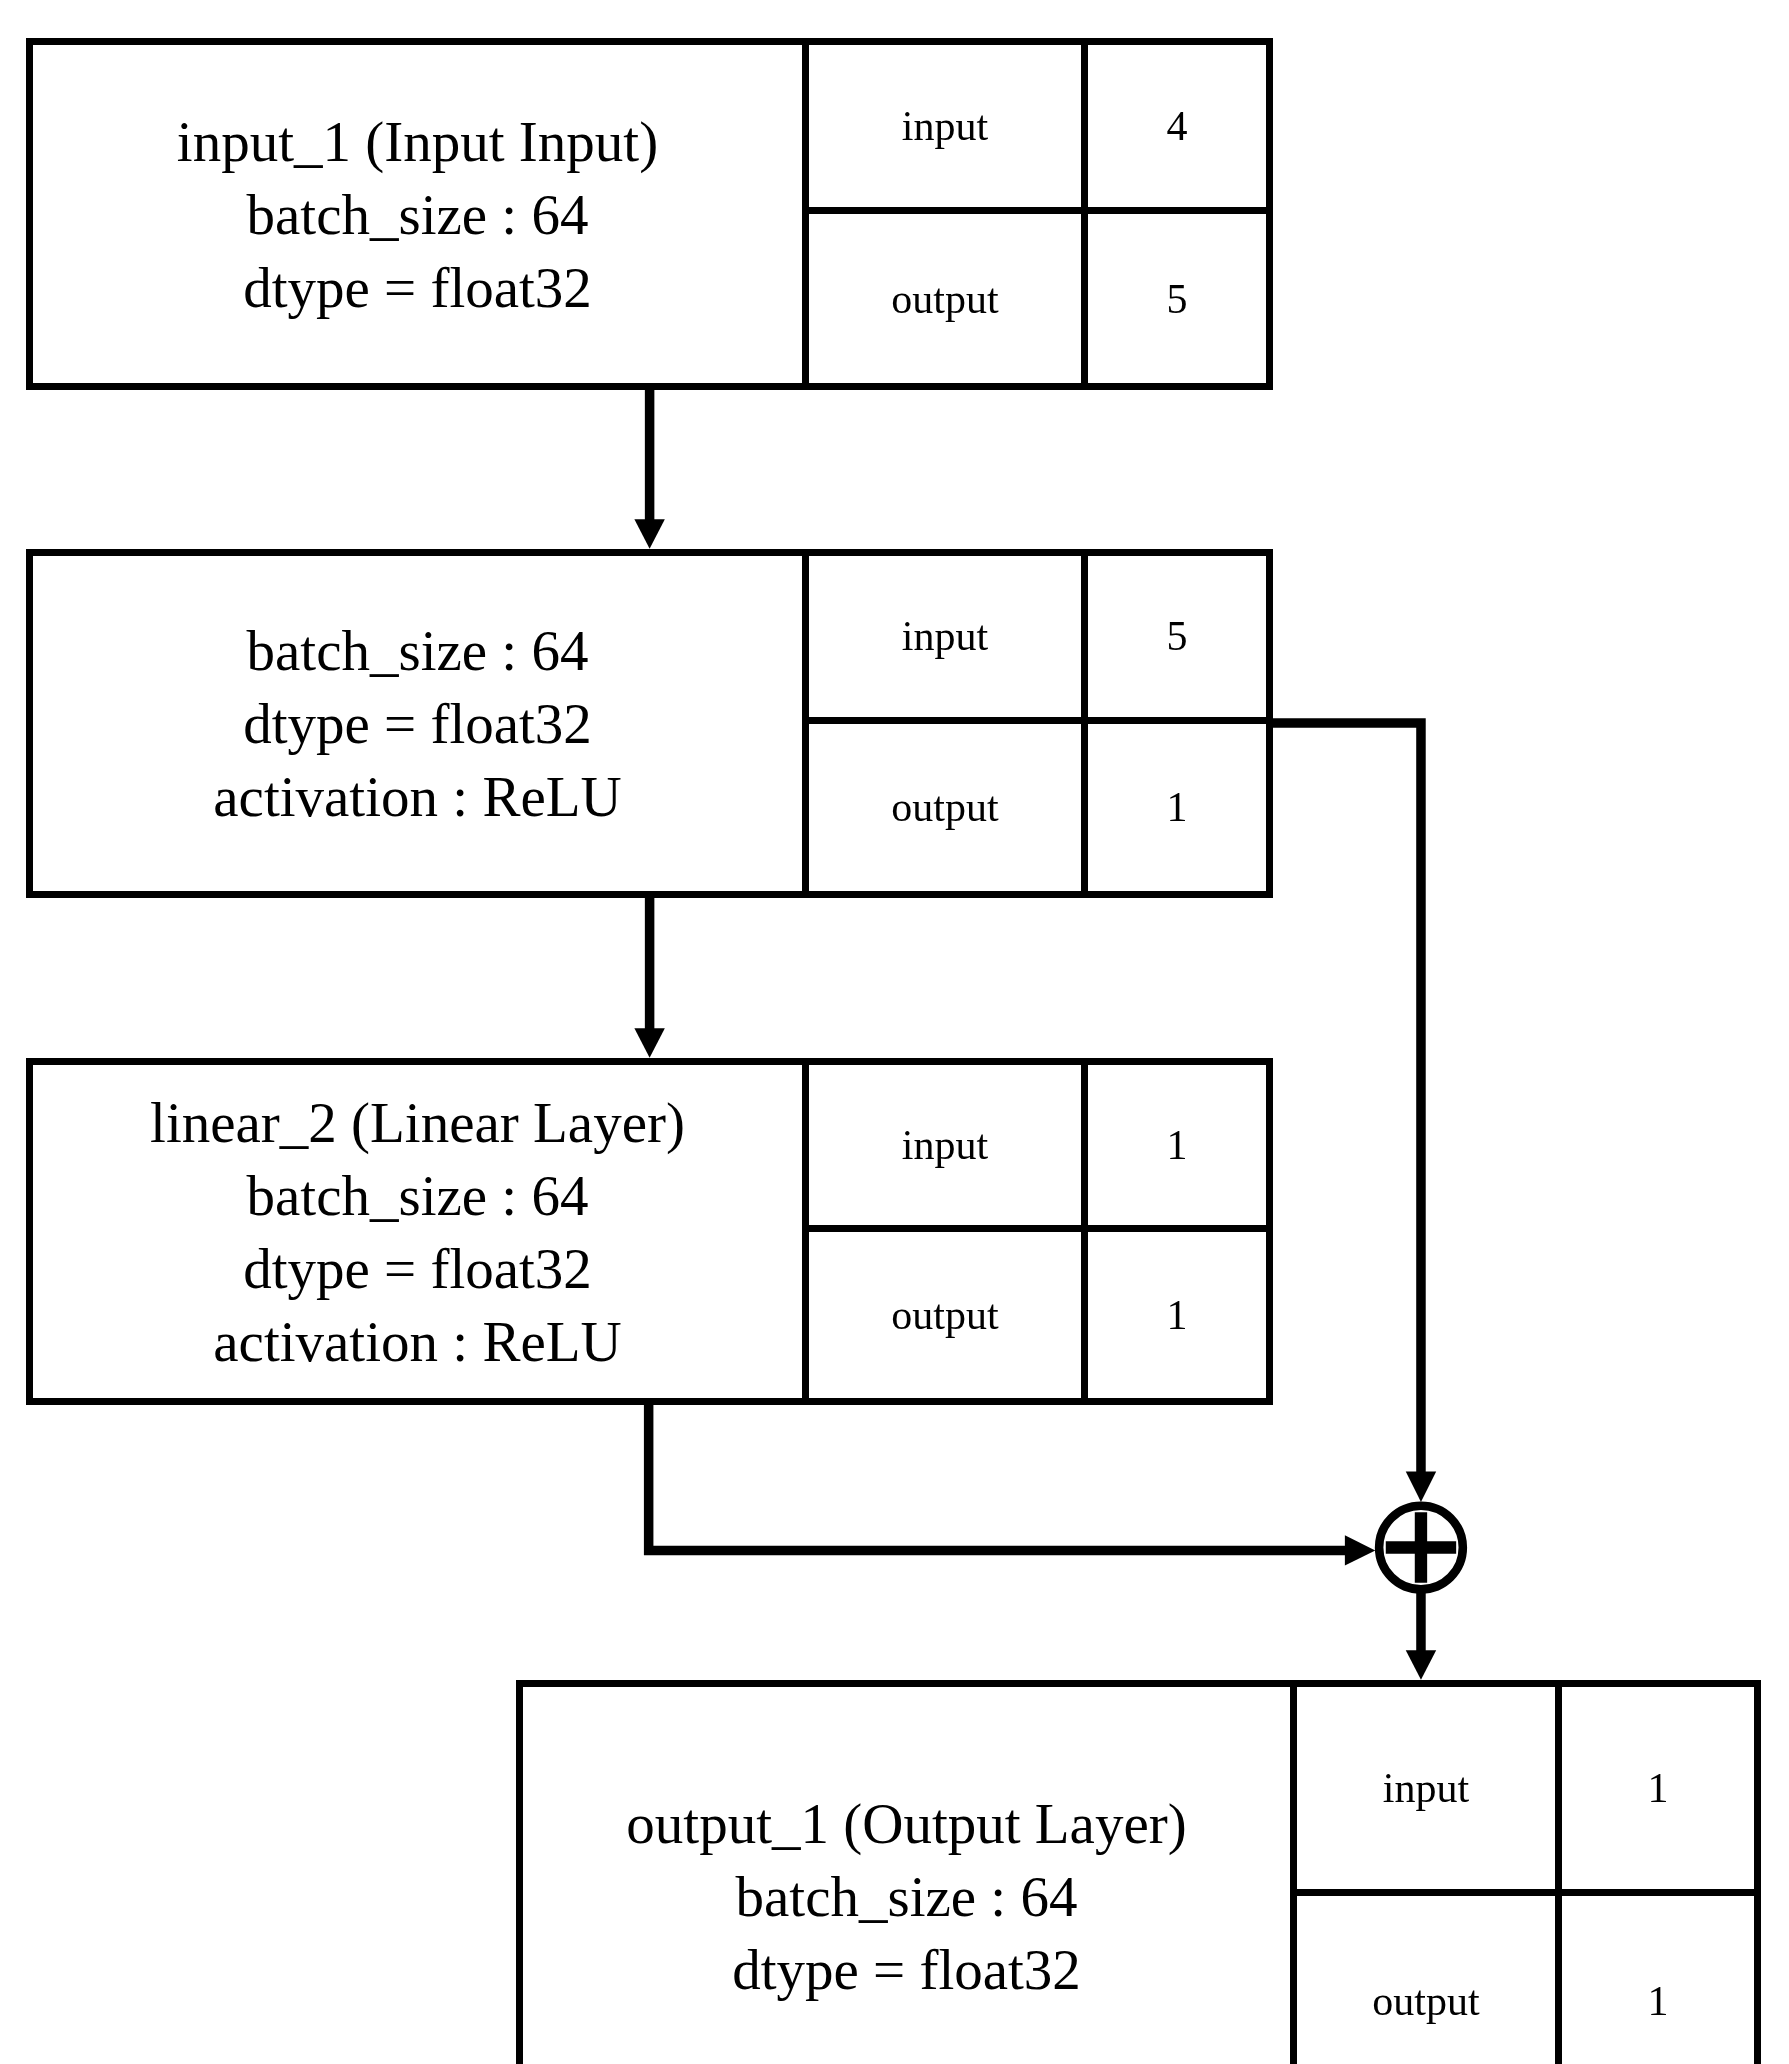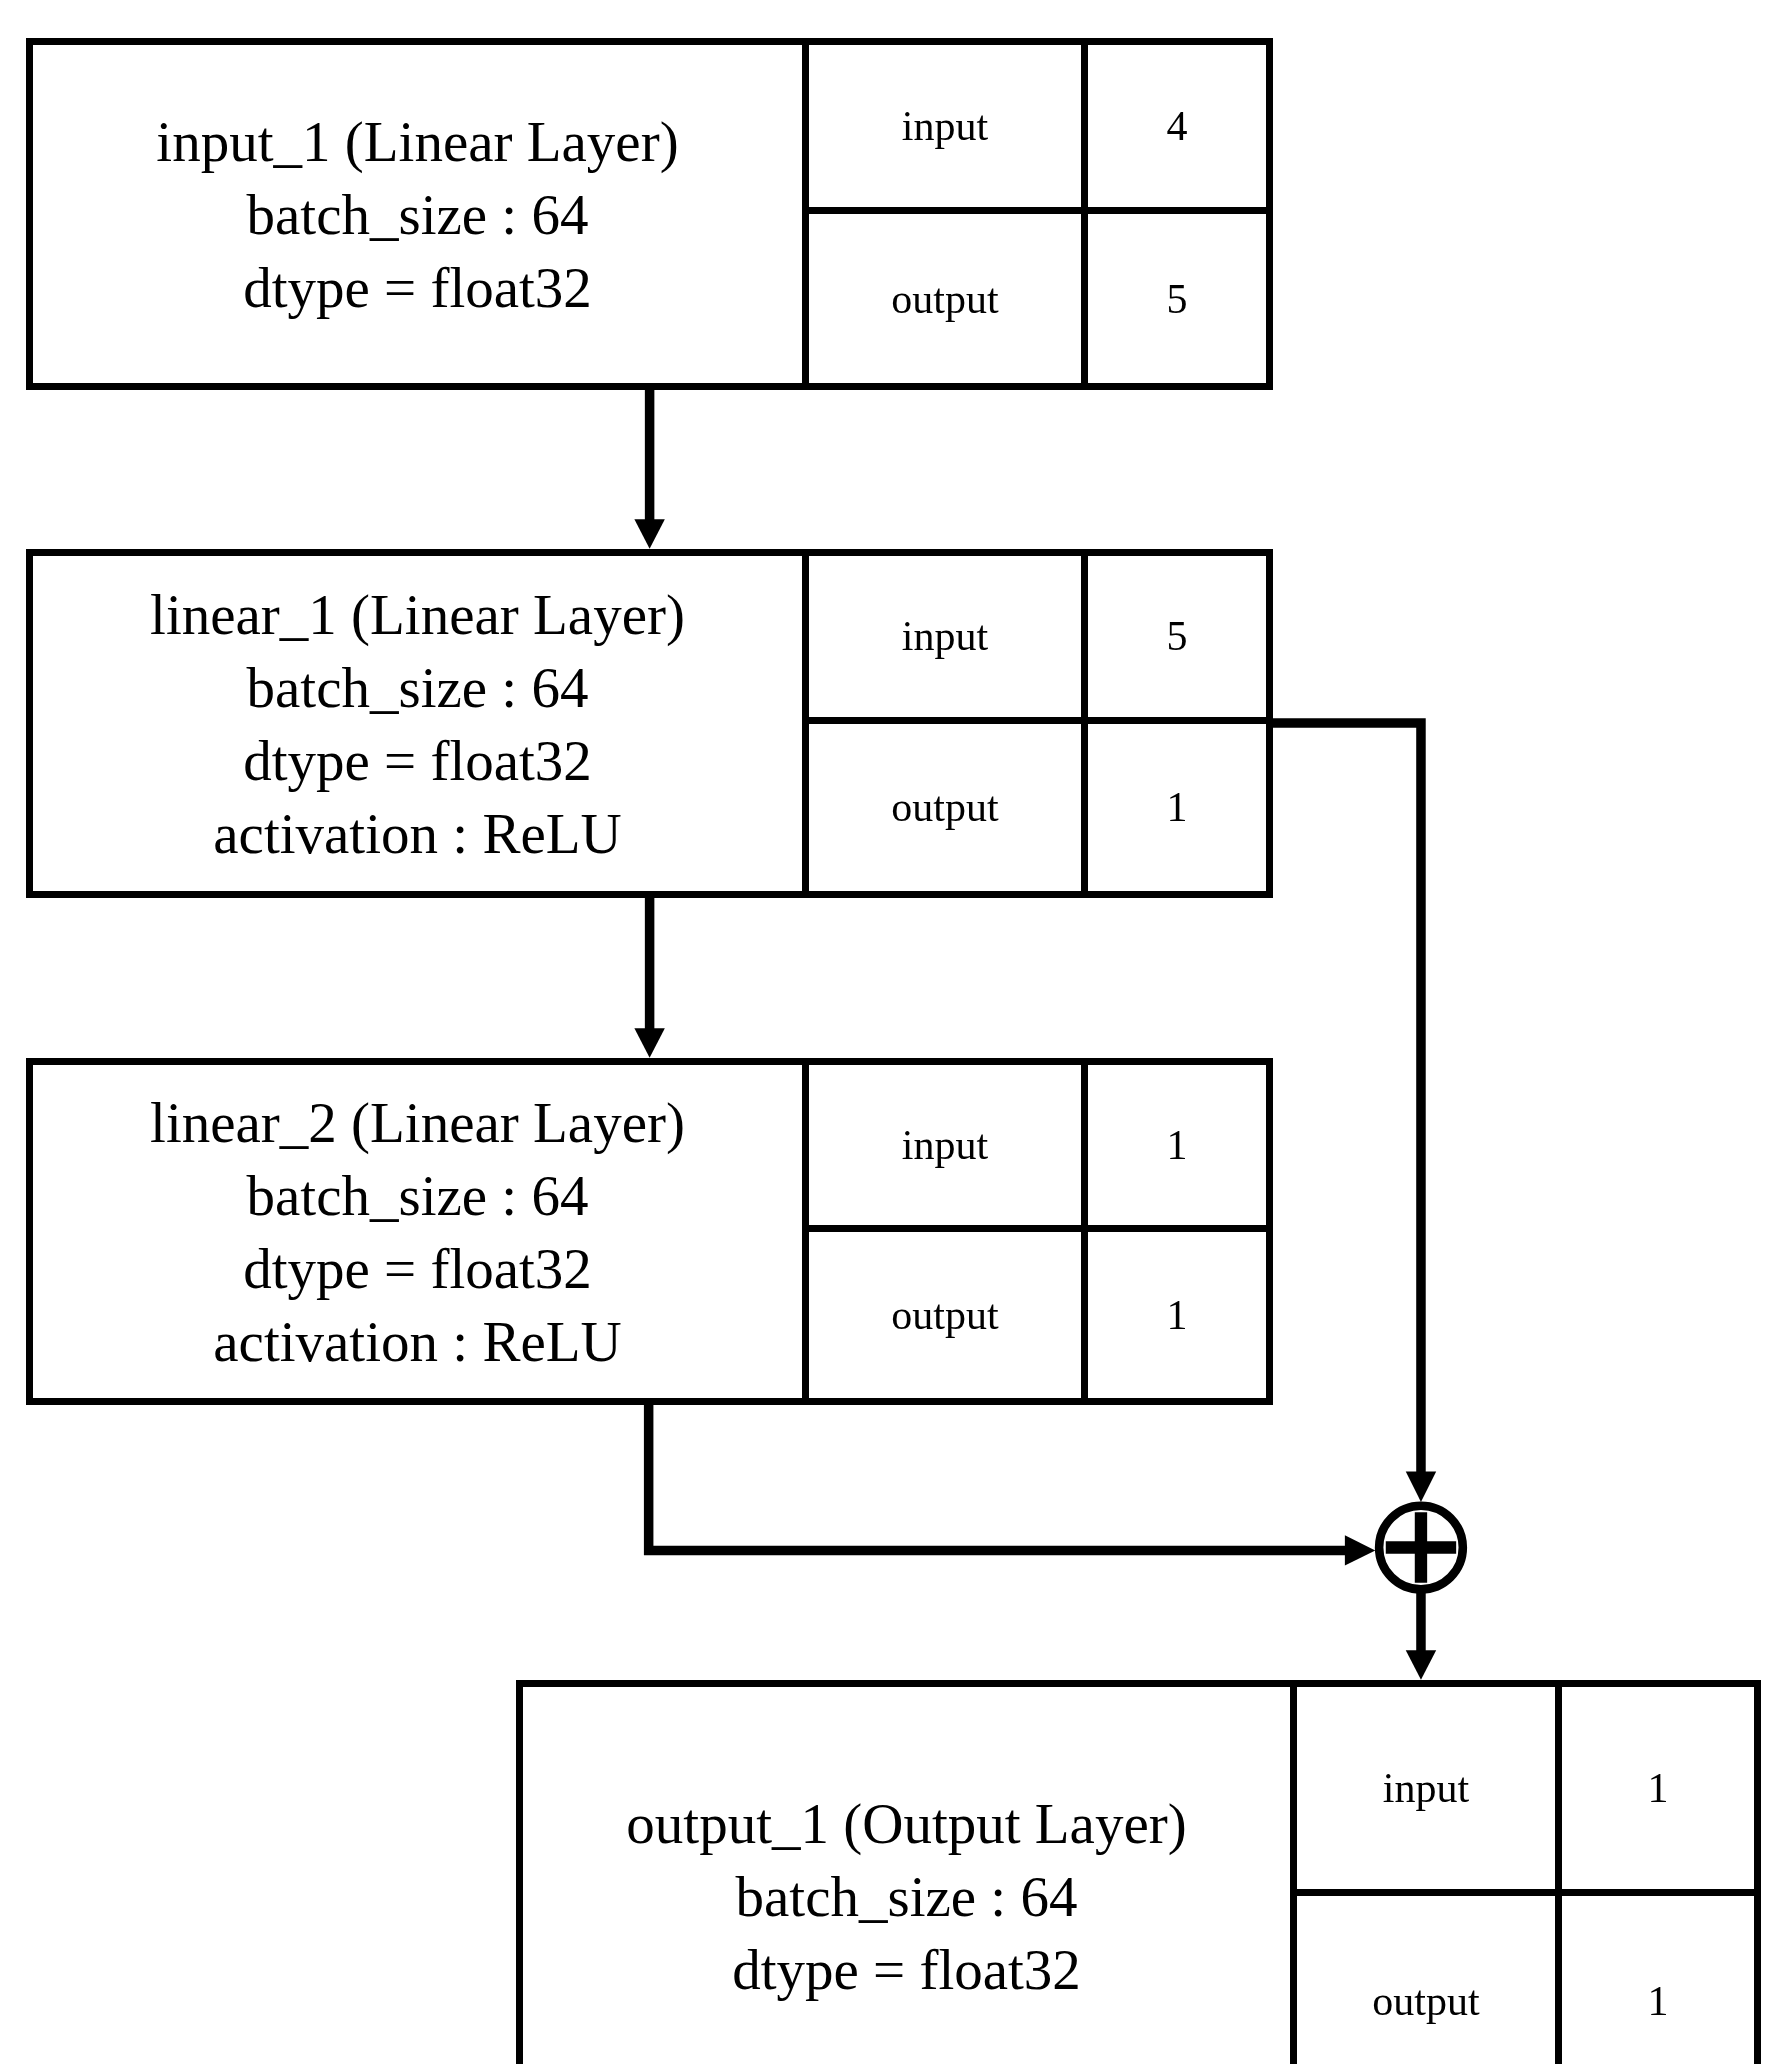--- a/index.html
+++ b/index.html
@@ -64,33 +64,32 @@
     pointer-events: none;
   }
 </style>
 </head>
 <body>
 
 <div id="canvas">
 
   <div class="node node-std" id="node-input-1">
     <div class="label-area">
-      <div class="label-line">input_1 (Linear Layer)</div>
+      <div class="label-line">input_1 (Input Input)</div>
       <div class="label-line">batch_size : 64</div>
       <div class="label-line">dtype = float32</div>
     </div>
     <div class="cell cell-iolabel cell-top r1c2">input</div>
     <div class="cell cell-top r1c3">4</div>
     <div class="cell cell-iolabel r2c2">output</div>
     <div class="cell r2c3">5</div>
   </div>
 
   <div class="node node-std" id="node-linear-1">
     <div class="label-area">
-      <div class="label-line">linear_1 (Linear Layer)</div>
       <div class="label-line">batch_size : 64</div>
       <div class="label-line">dtype = float32</div>
       <div class="label-line">activation : ReLU</div>
     </div>
     <div class="cell cell-iolabel cell-top r1c2">input</div>
     <div class="cell cell-top r1c3">5</div>
     <div class="cell cell-iolabel r2c2">output</div>
     <div class="cell r2c3">1</div>
   </div>
 

